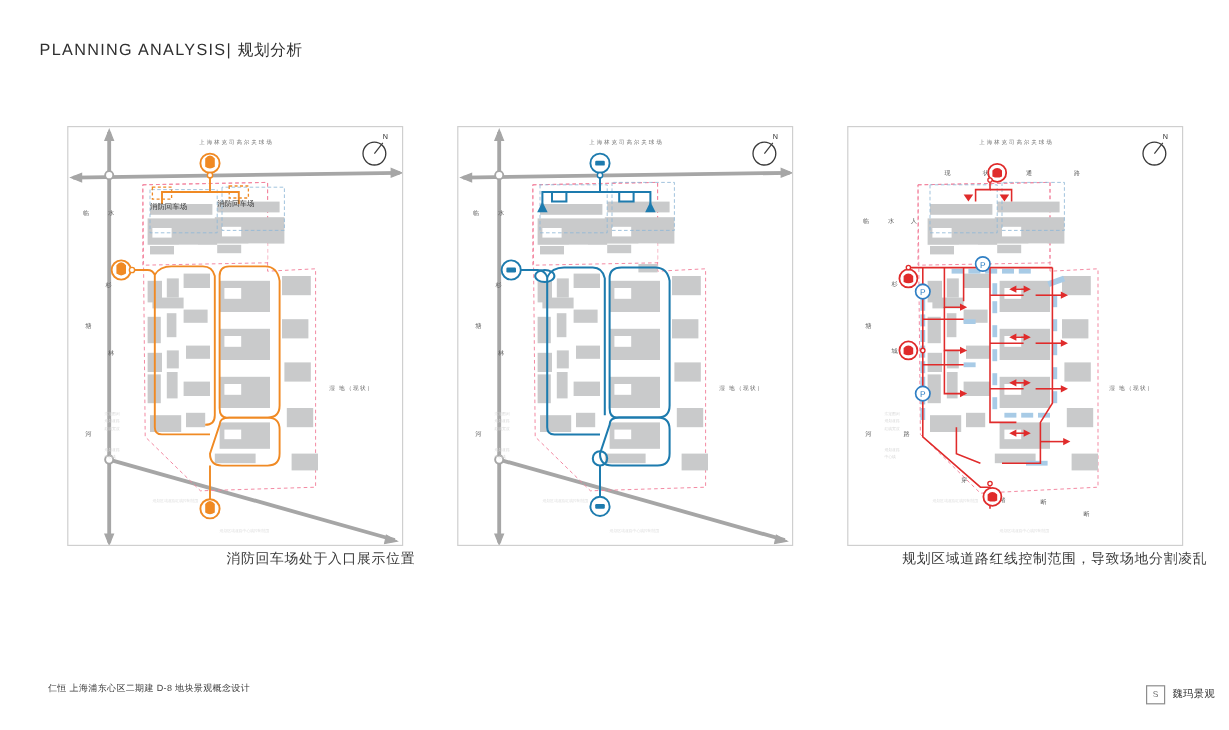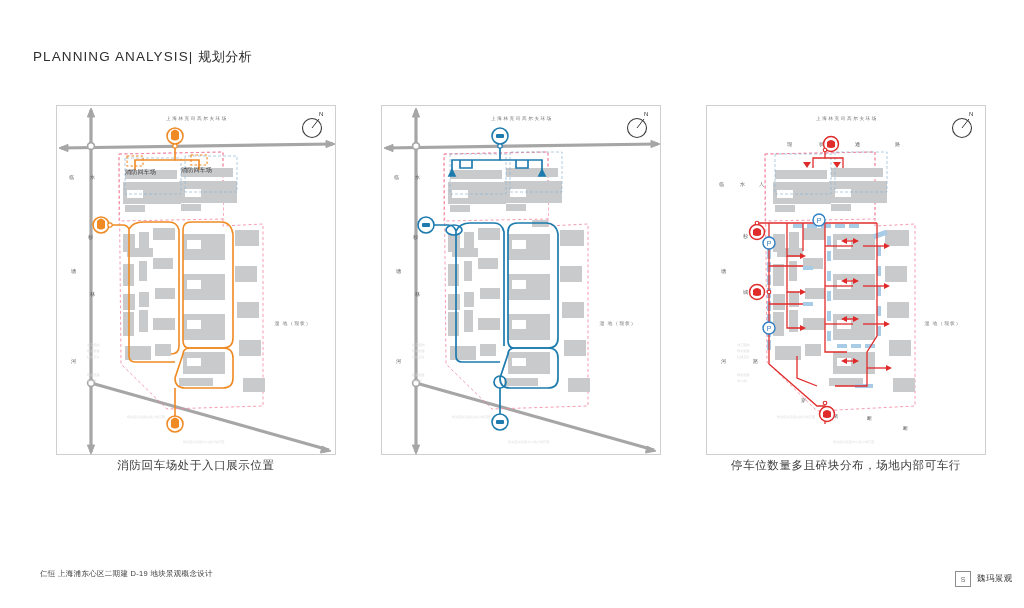--- a/index.html
+++ b/index.html
@@ -4,21 +4,21 @@
 <style>
   html,body{margin:0;padding:0;background:#ffffff;}
   body{
     width:1024px;height:608px;overflow:hidden;
     font-family:"Liberation Sans","DejaVu Sans",sans-serif;
     color:#333;
   }
   .page{position:relative;width:1024px;height:608px;background:#fff;}
 
   
-  .header{position:absolute;left:33px;top:48px;}
+  .header{position:absolute;left:33px;top:33px;}
   .header-title{
     font-size:13.5px;letter-spacing:1.1px;color:#2f2f2f;
     font-weight:400;white-space:nowrap;
   }
   .header-title .cn{letter-spacing:0.5px;font-size:13px;}
 
   
   .panels{position:absolute;left:0;top:105px;width:1024px;height:350px;}
   .panel{position:absolute;top:0;width:280px;height:350px;}
   .panel.p1{left:56px;}
@@ -26,21 +26,21 @@
   .panel.p3{left:706px;}
   .panel-frame{
     position:absolute;left:0;top:0;width:280px;height:350px;
     border:1px solid #cfcfcf;background:#fff;box-sizing:border-box;
     overflow:hidden;
   }
   .panel-svg{position:absolute;left:0;top:0;}
 
   
   .caption{
-    position:absolute;top:458px;width:300px;text-align:center;
+    position:absolute;top:458px;width:300px;text-align:right;
     font-size:11.5px;color:#3a3a3a;letter-spacing:0.6px;
   }
   .caption.c1{left:46px;}
   .caption.c2{left:378px;}
   .caption.c3{left:686px;width:320px;}
 
   
   .footer{position:absolute;left:40px;top:569px;line-height:1.45;}
   .footer-cn{font-size:7.5px;color:#3b3b3b;letter-spacing:0.3px;white-space:nowrap;}
   .footer-en{font-size:7.5px;color:#3b3b3b;letter-spacing:0.2px;white-space:nowrap;}
@@ -511,24 +511,24 @@
             <circle cx="62" cy="222" r="6" fill="#fff" stroke="#2F7FC4" stroke-width="1.4"></circle>
             <text x="62" y="225" text-anchor="middle" font-size="7" fill="#2F7FC4" font-family="'Liberation Sans',sans-serif">P</text>
           </g>
         </svg>
       </div>
     </div>
 
   </div>
 
   <div class="caption c1">消防回车场处于入口展示位置</div>
-  <div class="caption c3">停车位数量多且碎块分布，场地内部可车行</div>
+  <div class="caption c3">规划区域道路红线控制范围，导致场地分割凌乱</div>
 
   <div class="footer">
-    <div class="footer-cn">仁恒  上海浦东心区二期建 D-19 地块景观概念设计</div>
+    <div class="footer-cn">仁恒  上海浦东心区二期建 D-8 地块景观概念设计</div>
   </div>
 
   <div class="brand">
     <div class="brand-mark">S</div>
     <div class="brand-name">魏玛景观</div>
   </div>
 
 </div>
 
 </body></html>

